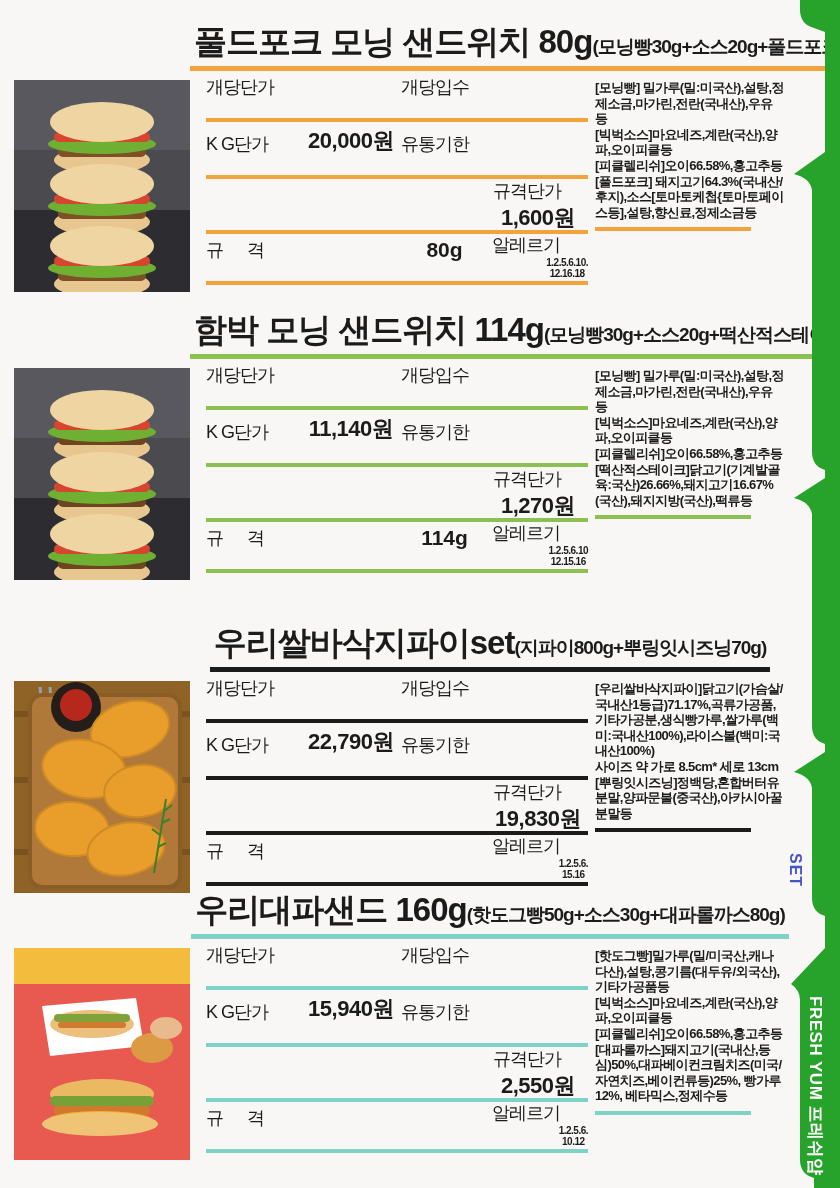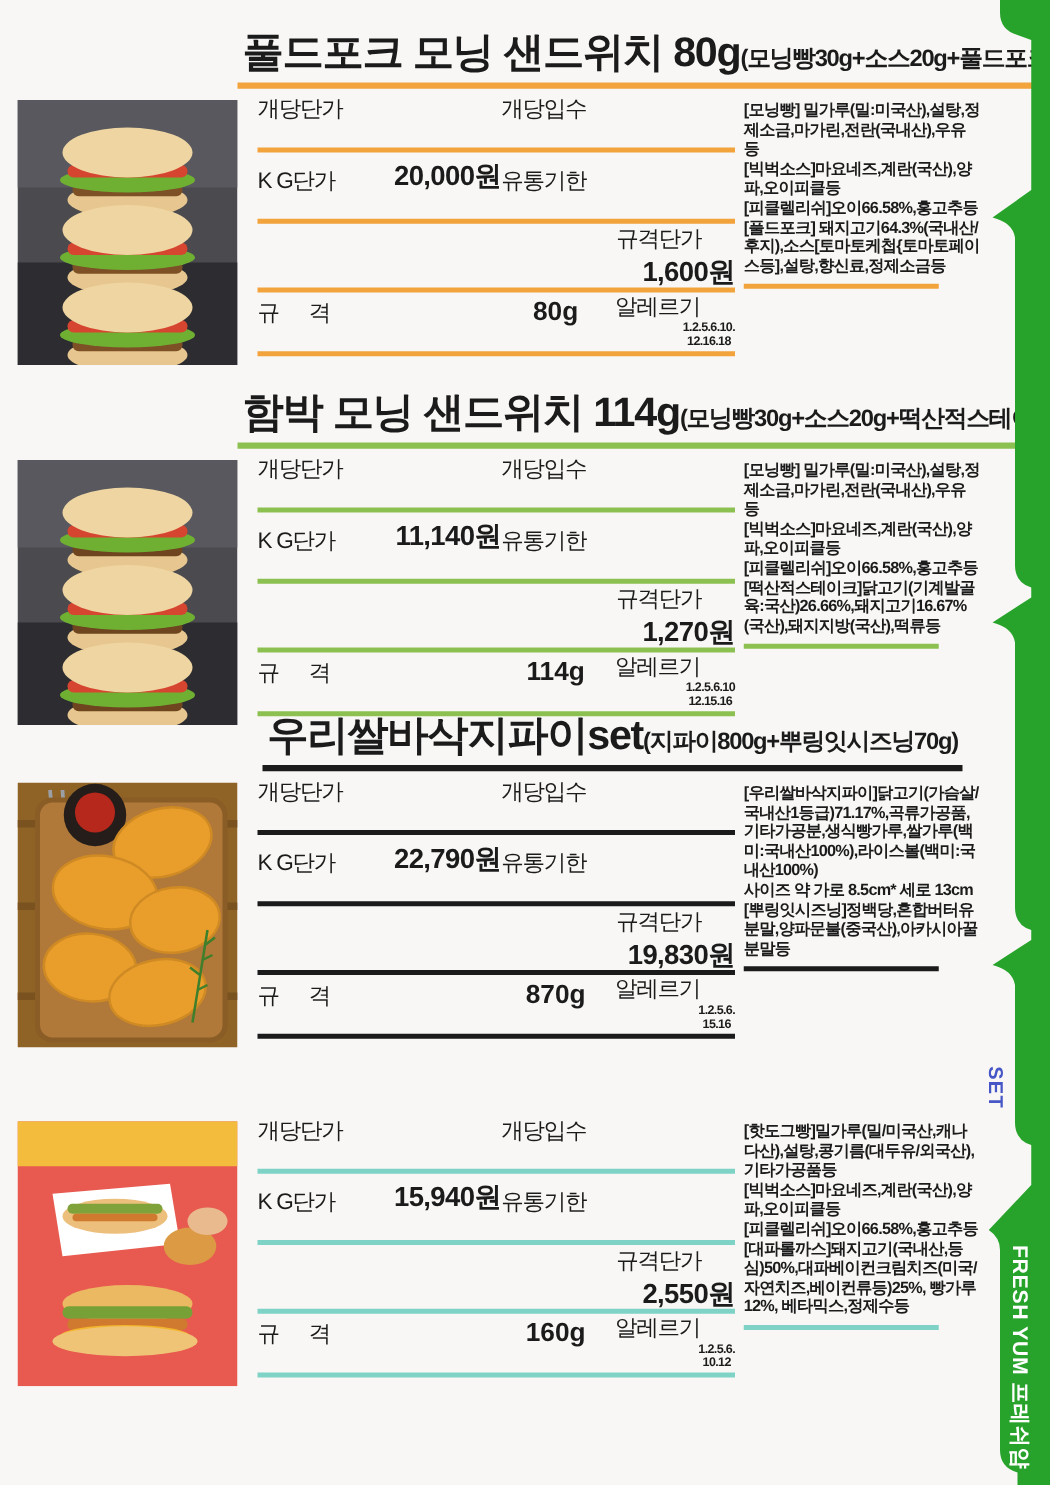--- a/index.html
+++ b/index.html
@@ -17,21 +17,21 @@
   .content{display:flex;margin-top:9px;padding-left:14px;}
   .photo{width:176px;height:212px;flex:none;}
   .photo svg{display:block;}
   .ptable{width:382px;flex:none;margin-left:16px;}
   .row{display:flex;align-items:flex-end;border-bottom:4px solid var(--accent);padding-bottom:19px;box-sizing:border-box;}
   .row.r1{height:42px;}
   .row.r2{height:57px;}
   .row.r3{height:55px;flex-direction:column;}
   .row.r4{height:51px;}
   .c1{width:95px;font-size:18px;letter-spacing:-1px;white-space:pre;}
-  .c2{width:100px;text-align:right;font-size:22px;font-weight:bold;letter-spacing:-0.5px;}
+  .c2{width:100px;text-align:center;font-size:22px;font-weight:bold;letter-spacing:-0.5px;}
   .c3{width:96px;font-size:18px;letter-spacing:-1px;}
   .c4{flex:1;text-align:center;font-size:10px;font-weight:bold;line-height:1.1;white-space:pre-line;letter-spacing:-0.5px;}
   .sizeval{flex:1;text-align:center;font-size:21px;font-weight:bold;}
   .ingcol{width:190px;margin-left:7px;}
   .ingredients{font-size:13px;font-weight:bold;line-height:1.2;letter-spacing:-0.6px;white-space:pre-line;word-break:break-all;}
   .ing-line{width:156px;border-bottom:4px solid var(--accent);margin-top:7px;}
   .sidebar-svg{position:absolute;top:0;right:0;width:52px;height:1188px;}
   .vtext{position:absolute;transform:rotate(90deg);transform-origin:left top;white-space:nowrap;}
   .set-label{left:804px;top:853px;font-size:16px;font-weight:bold;letter-spacing:1px;}
   .brand-label{left:827px;top:996px;font-size:17px;font-weight:bold;color:#ffffff;letter-spacing:0.5px;}
@@ -172,21 +172,21 @@
     <div class="ingcol">
       <div class="ingredients">[모닝빵] 밀가루(밀:미국산),설탕,정제소금,마가린,전란(국내산),우유등
 [빅벅소스]마요네즈,계란(국산),양파,오이피클등
 [피클렐리쉬]오이66.58%,홍고추등
 [떡산적스테이크]닭고기(기계발골육:국산)26.66%,돼지고기16.67%(국산),돼지지방(국산),떡류등</div>
       <div class="ing-line"></div>
     </div>
   </div>
 </div>
 
-<div class="section" style="top: 566px; --accent: #1b1b1b;">
+<div class="section" style="top: 621px; --accent: #1b1b1b;">
   <div class="title-wrap">
     <span class="title-inner"><span class="title-main">우리쌀바삭지파이set</span><span class="title-sub">(지파이800g+뿌링잇시즈닝70g)</span></span>
   </div>
   <div class="content">
     <div class="photo">
       <svg viewBox="0 0 176 212" width="176" height="212">
         <rect width="176" height="212" fill="#8f6226"></rect>
         <rect y="30" width="176" height="6" fill="#7a5220"></rect>
         <rect y="96" width="176" height="6" fill="#7a5220"></rect>
         <rect y="168" width="176" height="6" fill="#7a5220"></rect>
@@ -229,33 +229,35 @@
       </div>
       <div class="row r3">
         <div class="c1">규격단가</div>
         <div class="c2">19,830원</div>
         <div class="c3">알레르기</div>
         <div class="c4">1.2.5.6.
 15.16</div>
       </div>
       <div class="row r4">
         <div class="c1">규      격</div>
-        <div class="sizeval">870g</div>
       </div>
     </div>
     <div class="ingcol">
       <div class="ingredients">[우리쌀바삭지파이]닭고기(가슴살/국내산1등급)71.17%,곡류가공품,기타가공분,생식빵가루,쌀가루(백미:국내산100%),라이스볼(백미:국내산100%)
 사이즈 약 가로 8.5cm* 세로 13cm
 [뿌링잇시즈닝]정백당,혼합버터유분말,양파문불(중국산),아카시아꿀분말등</div>
       <div class="ing-line"></div>
     </div>
   </div>
 </div>
 
 <div class="section" style="top: 888px; --accent: #7fd3c6;">
+  <div class="title-wrap">
+    <span class="title-inner"><span class="title-main">우리대파샌드 160g</span><span class="title-sub">(핫도그빵50g+소스30g+대파롤까스80g)</span></span>
+  </div>
   <div class="content">
     <div class="photo">
       <svg viewBox="0 0 176 212" width="176" height="212">
         <rect width="176" height="212" fill="#e85a50"></rect>
         <rect width="176" height="36" fill="#f3bc3d"></rect>
         <polygon points="28,58 122,50 130,98 36,108" fill="#ffffff"></polygon>
         <g>
           <ellipse cx="78" cy="76" rx="42" ry="14" fill="#edbf7d"></ellipse>
           <rect x="40" y="66" width="76" height="8" rx="4" fill="#7fa23a"></rect>
           <rect x="44" y="74" width="68" height="6" rx="3" fill="#cf7a2e"></rect>
@@ -286,21 +288,20 @@
       </div>
       <div class="row r3">
         <div class="c1">규격단가</div>
         <div class="c2">2,550원</div>
         <div class="c3">알레르기</div>
         <div class="c4">1.2.5.6.
 10.12</div>
       </div>
       <div class="row r4">
         <div class="c1">규      격</div>
-        <div class="sizeval">160g</div>
       </div>
     </div>
     <div class="ingcol">
       <div class="ingredients">[핫도그빵]밀가루(밀/미국산,캐나다산),설탕,콩기름(대두유/외국산),기타가공품등
 [빅벅소스]마요네즈,계란(국산),양파,오이피클등
 [피클렐리쉬]오이66.58%,홍고추등
 [대파롤까스]돼지고기(국내산,등심)50%,대파베이컨크림치즈(미국/자연치즈,베이컨류등)25%, 빵가루12%, 베타믹스,정제수등</div>
       <div class="ing-line"></div>
     </div>
   </div>

